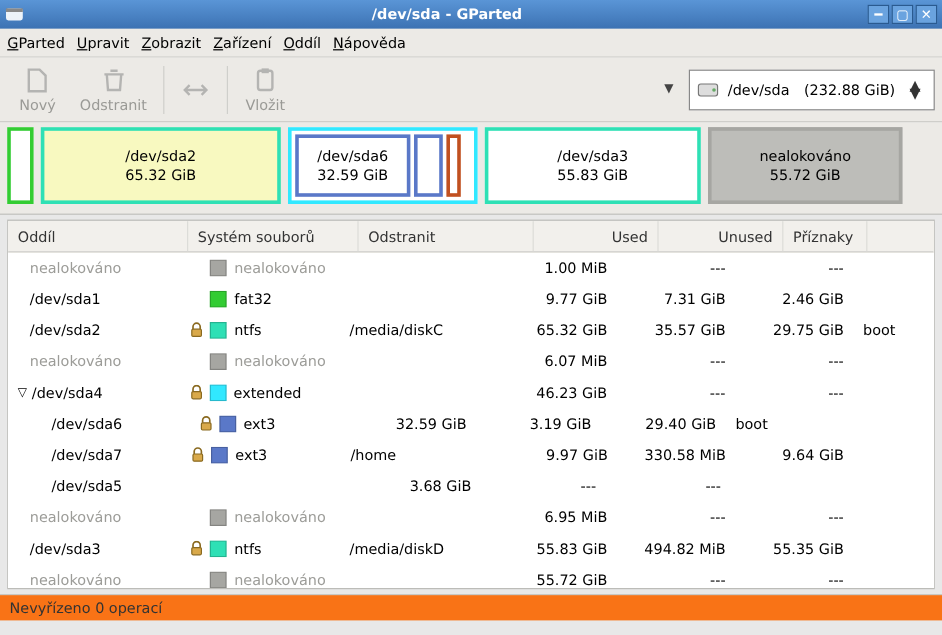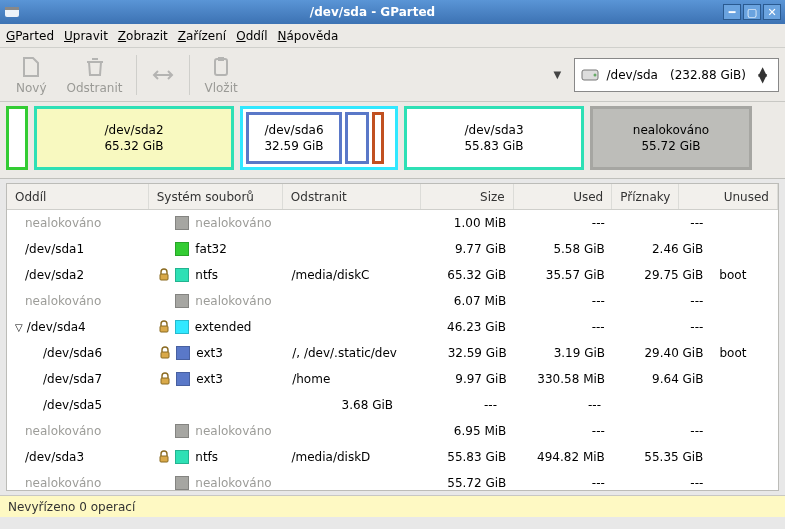--- a/index.html
+++ b/index.html
@@ -43,21 +43,21 @@
 .c-used { width: 104px; justify-content: flex-end; }
 .c-unused { width: 104px; justify-content: flex-end; }
 .c-flags { width: 70px; }
 .swatch { width: 14px; height: 14px; margin-right: 6px; border: 1px solid rgba(0,0,0,.2); }
 .lock { width: 14px; height: 14px; margin-right: 4px; }
 .dim { color: #9c9c98; }
 .indent1 { padding-left: 18px; }
 .indent2 { padding-left: 36px; }
 .caret { margin-right: 4px; font-size: 10px; }
 
-.status { height: 22px; background: #fef9c3; border-top: 1px solid #c8c8c4; display: flex; align-items: center; padding: 0 8px; color: #333; margin-top: 4px; }
+.status { height: 22px; background: #f97316; border-top: 1px solid #c8c8c4; display: flex; align-items: center; padding: 0 8px; color: #333; margin-top: 4px; }
 </style>
 </head>
 <body>
 
 <div class="titlebar">
   <svg class="icon" viewBox="0 0 16 16">
       <rect x="1" y="3" width="14" height="10" rx="2" fill="#fff" opacity=".9"></rect>
       <rect x="1" y="3" width="14" height="3" fill="#888"></rect>
     </svg>
   <div class="title">/dev/sda - GParted</div>
@@ -138,24 +138,23 @@
     <div class="cseg" style="width: 162px; border-color: rgb(166, 166, 162); background: rgb(189, 189, 185);">
       <div class="label">nealokováno<br>55.72 GiB</div>
     </div>
   </div>
 
 <div class="table">
   <div class="thead">
     <div class="th c-part">Oddíl</div>
     <div class="th c-fs">Systém souborů</div>
     <div class="th c-mp">Odstranit</div>
-    <div class="th c-size">Size</div>
     <div class="th c-used">Used</div>
+    <div class="th c-unused">Unused</div>
     <div class="th c-flags">Příznaky</div>
-    <div class="th c-unused">Unused</div>
   </div>
   <div id="tbody">
       <div class="row">
         <div class="cell c-part indent1 dim">
           <span>nealokováno</span>
         </div>
         <div class="cell c-fs dim">
           <span style="width:18px;display:inline-block"></span>
           <span class="swatch" style="background:#a6a6a2"></span>
           <span>nealokováno</span>
@@ -170,21 +169,21 @@
         <div class="cell c-part indent1">
           <span>/dev/sda1</span>
         </div>
         <div class="cell c-fs">
           <span style="width:18px;display:inline-block"></span>
           <span class="swatch" style="background:#33cc33"></span>
           <span>fat32</span>
         </div>
         <div class="cell c-mp"></div>
         <div class="cell c-size">9.77 GiB</div>
-        <div class="cell c-used">5.58 GiB</div>
+        <div class="cell c-used">7.31 GiB</div>
         <div class="cell c-unused">2.46 GiB</div>
         <div class="cell c-flags"></div>
       </div>
       <div class="row">
         <div class="cell c-part indent1">
           <span>/dev/sda2</span>
         </div>
         <div class="cell c-fs">
           <svg class="lock" viewBox="0 0 14 14">
             <rect x="3" y="6" width="8" height="6" rx="1" fill="#d9a94a" stroke="#8a6a20"></rect>
@@ -238,21 +237,20 @@
           <span>/dev/sda6</span>
         </div>
         <div class="cell c-fs">
           <svg class="lock" viewBox="0 0 14 14">
             <rect x="3" y="6" width="8" height="6" rx="1" fill="#d9a94a" stroke="#8a6a20"></rect>
             <path d="M4 6V4a3 3 0 016 0v2" fill="none" stroke="#8a6a20" stroke-width="1.4"></path>
           </svg>
           <span class="swatch" style="background:#5a78c8"></span>
           <span>ext3</span>
         </div>
-        <div class="cell c-mp">/, /dev/.static/dev</div>
         <div class="cell c-size">32.59 GiB</div>
         <div class="cell c-used">3.19 GiB</div>
         <div class="cell c-unused">29.40 GiB</div>
         <div class="cell c-flags">boot</div>
       </div>
       <div class="row">
         <div class="cell c-part indent2">
           <span>/dev/sda7</span>
         </div>
         <div class="cell c-fs">

